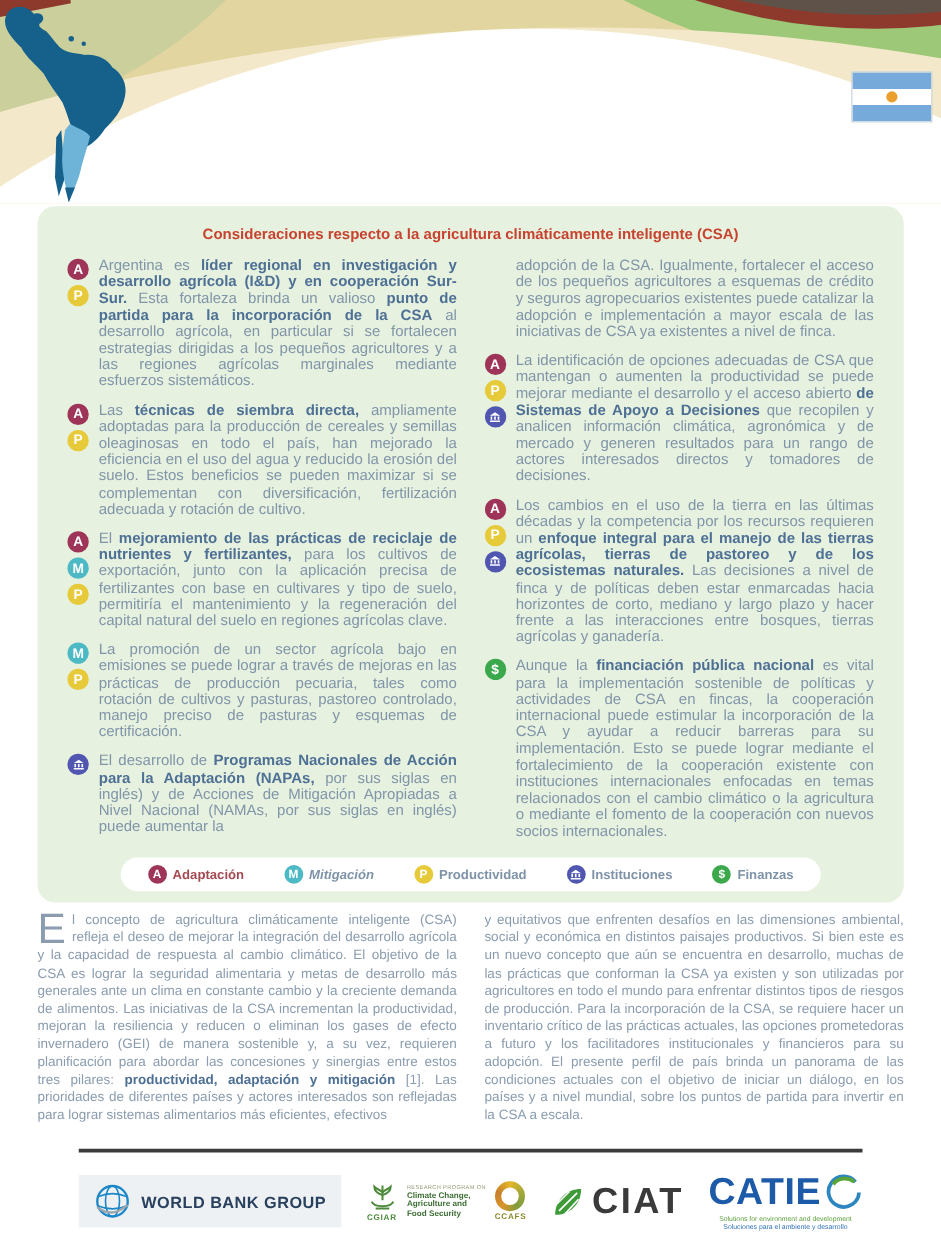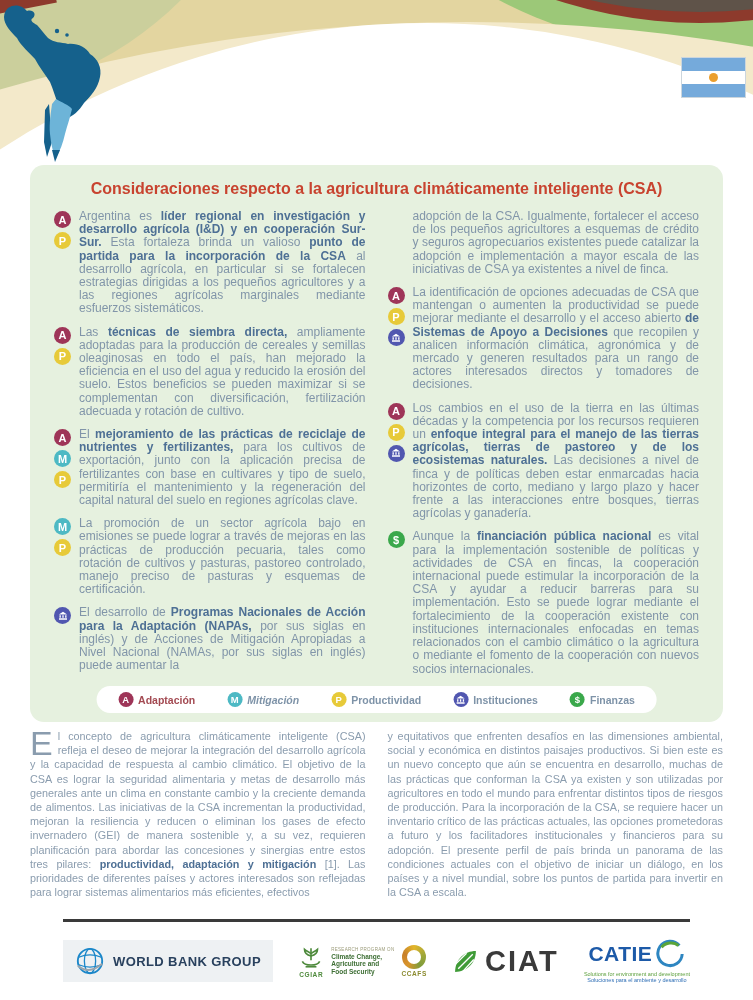--- a/index.html
+++ b/index.html
@@ -18,21 +18,21 @@
   .c-white{left:-355px;top:23px;width:1562px;height:1562px;background:#ffffff;}
   .maroon-sliver{position:absolute;left:-10px;top:-6px;width:66px;height:15px;background:#8d3a2c;transform:rotate(-11deg);}
   .map{position:absolute;left:-6px;top:2px;width:150px;height:160px;}
   .title{position:absolute;left:128px;top:46px;width:490px;text-align:center;
     font-family:"Liberation Serif", serif;font-weight:700;font-size:31px;line-height:41px;color:#ad382a;}
   .flag{position:absolute;left:681px;top:57px;width:65px;height:41px;border:1px solid #ccd6dd;box-sizing:border-box;
     background:linear-gradient(to bottom,#75aadb 0 33.4%,#ffffff 33.4% 66.7%,#75aadb 66.7% 100%);}
   .flag .sun{position:absolute;left:50%;top:50%;width:9px;height:9px;margin:-4.5px 0 0 -4.5px;border-radius:50%;background:#eb9f2e;}
   
   .box{position:absolute;left:30px;top:165px;width:693px;height:557px;background:#e6f1df;border-radius:14px;}
-  .box-heading{margin:15px 16px 10px;text-align:center;color:#c8432f;font-weight:700;font-size:16px;}
+  .box-heading{margin:15px 16px 10px;text-align:center;color:#c8432f;font-weight:700;font-size:12px;}
   .box-cols{display:flex;gap:22px;padding:2px 24px 0 24px;}
   .col{flex:1;min-width:0;}
   .bullet{display:flex;margin-bottom:10px;}
   .icons{width:17px;margin-right:8px;display:flex;flex-direction:column;gap:4px;padding-top:1px;flex:none;}
   .icon{width:17px;height:17px;border-radius:50%;color:#fff;font-size:11px;font-weight:700;
     display:flex;align-items:center;justify-content:center;flex:none;}
   .btext{margin:0;font-size:12px;line-height:13.2px;color:#8195a9;text-align:justify;}
   .btext .b,.bcol .b{color:#4e7095;font-weight:700;}
   .btext.cont{margin-left:25px;}
   .legend{position:absolute;left:50%;transform:translateX(-50%);bottom:9px;background:#ffffff;border-radius:16px;
@@ -54,21 +54,21 @@
   .ccafs-label{color:#8a8a2e;}
   .ccafs-prog{font-size:4.5px;color:#9a9a78;letter-spacing:.3px;}
   .ccafs-lines{font-size:6.5px;line-height:7.5px;font-weight:700;color:#3e6f35;}
   .ccafs-ring{width:24px;height:24px;border-radius:50%;position:relative;
     background:conic-gradient(#e3b62b,#a3a839,#7f9c3b,#d9952b,#c77f2a,#e3b62b);}
   .ccafs-ring::after{content:"";position:absolute;inset:5px;border-radius:50%;background:#fff;}
   .ciat{display:flex;align-items:center;gap:6px;}
   .ciat-text{font-size:29px;font-weight:700;color:#3a3a3a;letter-spacing:2px;}
   .catie{display:flex;flex-direction:column;align-items:center;gap:2px;}
   .catie-top{display:flex;align-items:center;gap:3px;}
-  .catie-text{font-size:21px;font-weight:700;color:#1d5aa8;letter-spacing:.5px;}
+  .catie-text{font-size:30px;font-weight:700;color:#1d5aa8;letter-spacing:.5px;}
   .catie-tag1{display:block;font-size:5.5px;line-height:6.5px;color:#5a9e3a;text-align:center;}
   .catie-tag2{display:block;font-size:5.5px;line-height:6.5px;color:#2e6eb5;text-align:center;}
 </style>
 </head>
 <body>
 
 <div class="header">
   <div class="circle c-olive"></div>
   <div class="circle c-green"></div>
   <div class="circle c-maroonR"></div>

